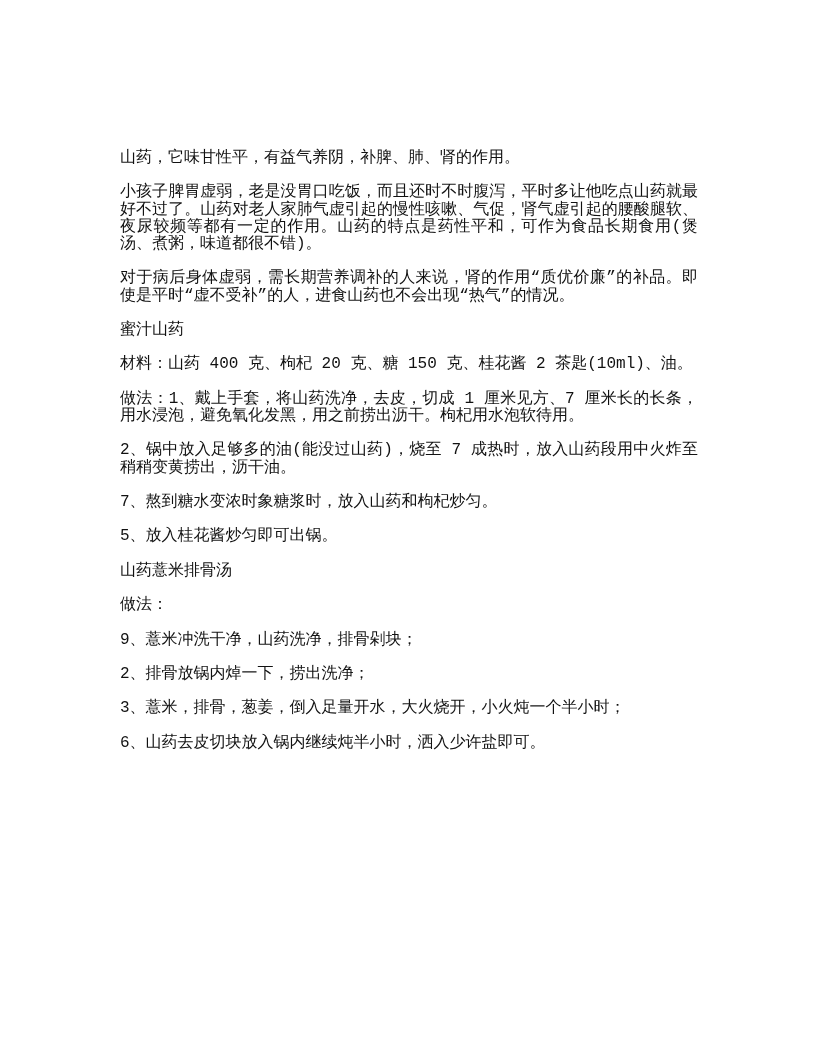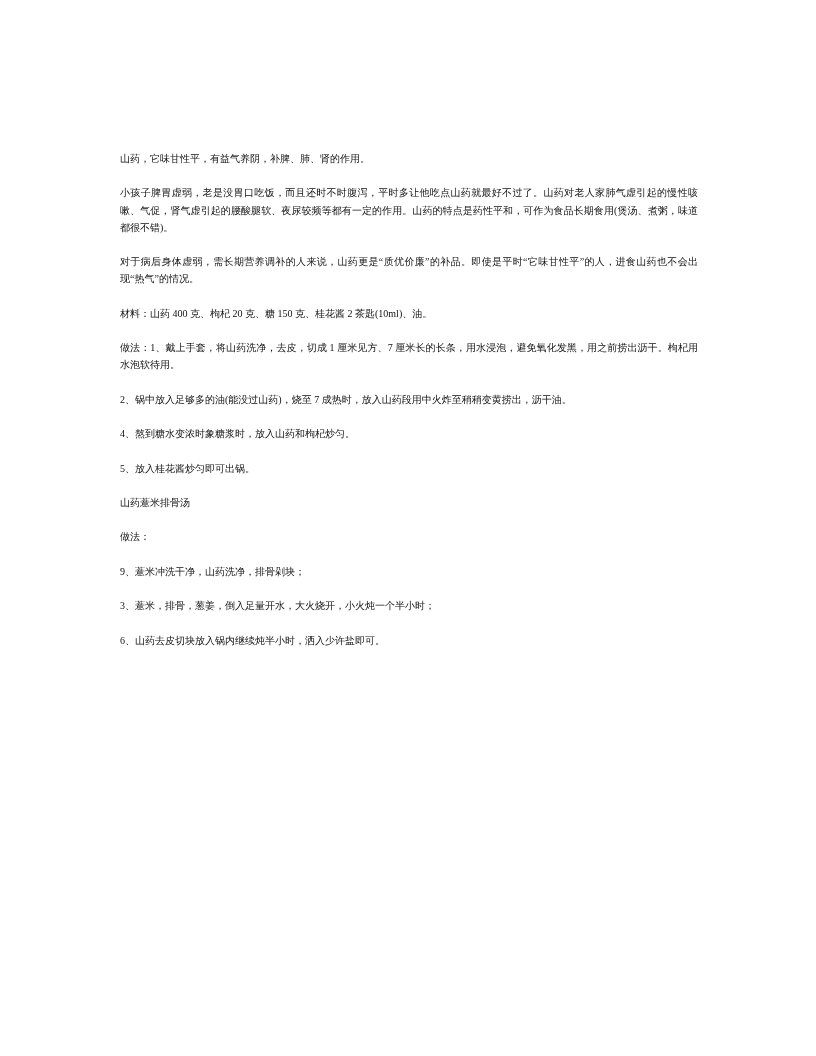--- a/index.html
+++ b/index.html
@@ -2,43 +2,45 @@
 <html><head>
 <meta charset="utf-8">
 <style>
   html, body { margin: 0; padding: 0; background: #ffffff; }
   body { width: 816px; height: 1056px; position: relative; overflow: hidden; }
   .page {
     position: absolute;
     left: 120px;
     top: 150px;
     width: 578px;
-    font-family: Liberation Serif, serif;
-    font-size: 10px;
+    font-family: Liberation Mono, monospace;
+    font-size: 16px;
     line-height: 17.2px;
     color: #111111;
   }
   .para { margin: 0 0 17.2px 0; text-align: justify; word-break: break-all; }
 </style>
 </head>
 <body>
 
 <div class="page">
   <p class="para">山药，它味甘性平，有益气养阴，补脾、肺、肾的作用。</p>
   <p class="para">小孩子脾胃虚弱，老是没胃口吃饭，而且还时不时腹泻，平时多让他吃点山药就最好不过了。山药对老人家肺气虚引起的慢性咳嗽、气促，肾气虚引起的腰酸腿软、夜尿较频等都有一定的作用。山药的特点是药性平和，可作为食品长期食用(煲汤、煮粥，味道都很不错)。</p>
-  <p class="para">对于病后身体虚弱，需长期营养调补的人来说，山药更是“质优价廉”的补品。即使是平时“它味甘性平”的人，进食山药也不会出现“热气”的情况。</p>
+  <p class="para">对于病后身体虚弱，需长期营养调补的人来说，肾的作用“质优价廉”的补品。即使是平时“虚不受补”的人，进食山药也不会出现“热气”的情况。</p>
 
   <section>
+    <p class="para">蜜汁山药</p>
     <p class="para">材料：山药 400 克、枸杞 20 克、糖 150 克、桂花酱 2 茶匙(10ml)、油。</p>
     <p class="para">做法：1、戴上手套，将山药洗净，去皮，切成 1 厘米见方、7 厘米长的长条，用水浸泡，避免氧化发黑，用之前捞出沥干。枸杞用水泡软待用。</p>
     <p class="para">2、锅中放入足够多的油(能没过山药)，烧至 7 成热时，放入山药段用中火炸至稍稍变黄捞出，沥干油。</p>
-    <p class="para">4、熬到糖水变浓时象糖浆时，放入山药和枸杞炒匀。</p>
+    <p class="para">7、熬到糖水变浓时象糖浆时，放入山药和枸杞炒匀。</p>
     <p class="para">5、放入桂花酱炒匀即可出锅。</p>
   </section>
 
   <section>
     <p class="para">山药薏米排骨汤</p>
     <p class="para">做法：</p>
     <p class="para">9、薏米冲洗干净，山药洗净，排骨剁块；</p>
+    <p class="para">2、排骨放锅内焯一下，捞出洗净；</p>
     <p class="para">3、薏米，排骨，葱姜，倒入足量开水，大火烧开，小火炖一个半小时；</p>
     <p class="para">6、山药去皮切块放入锅内继续炖半小时，洒入少许盐即可。</p>
   </section>
 </div>
 
 </body></html>

